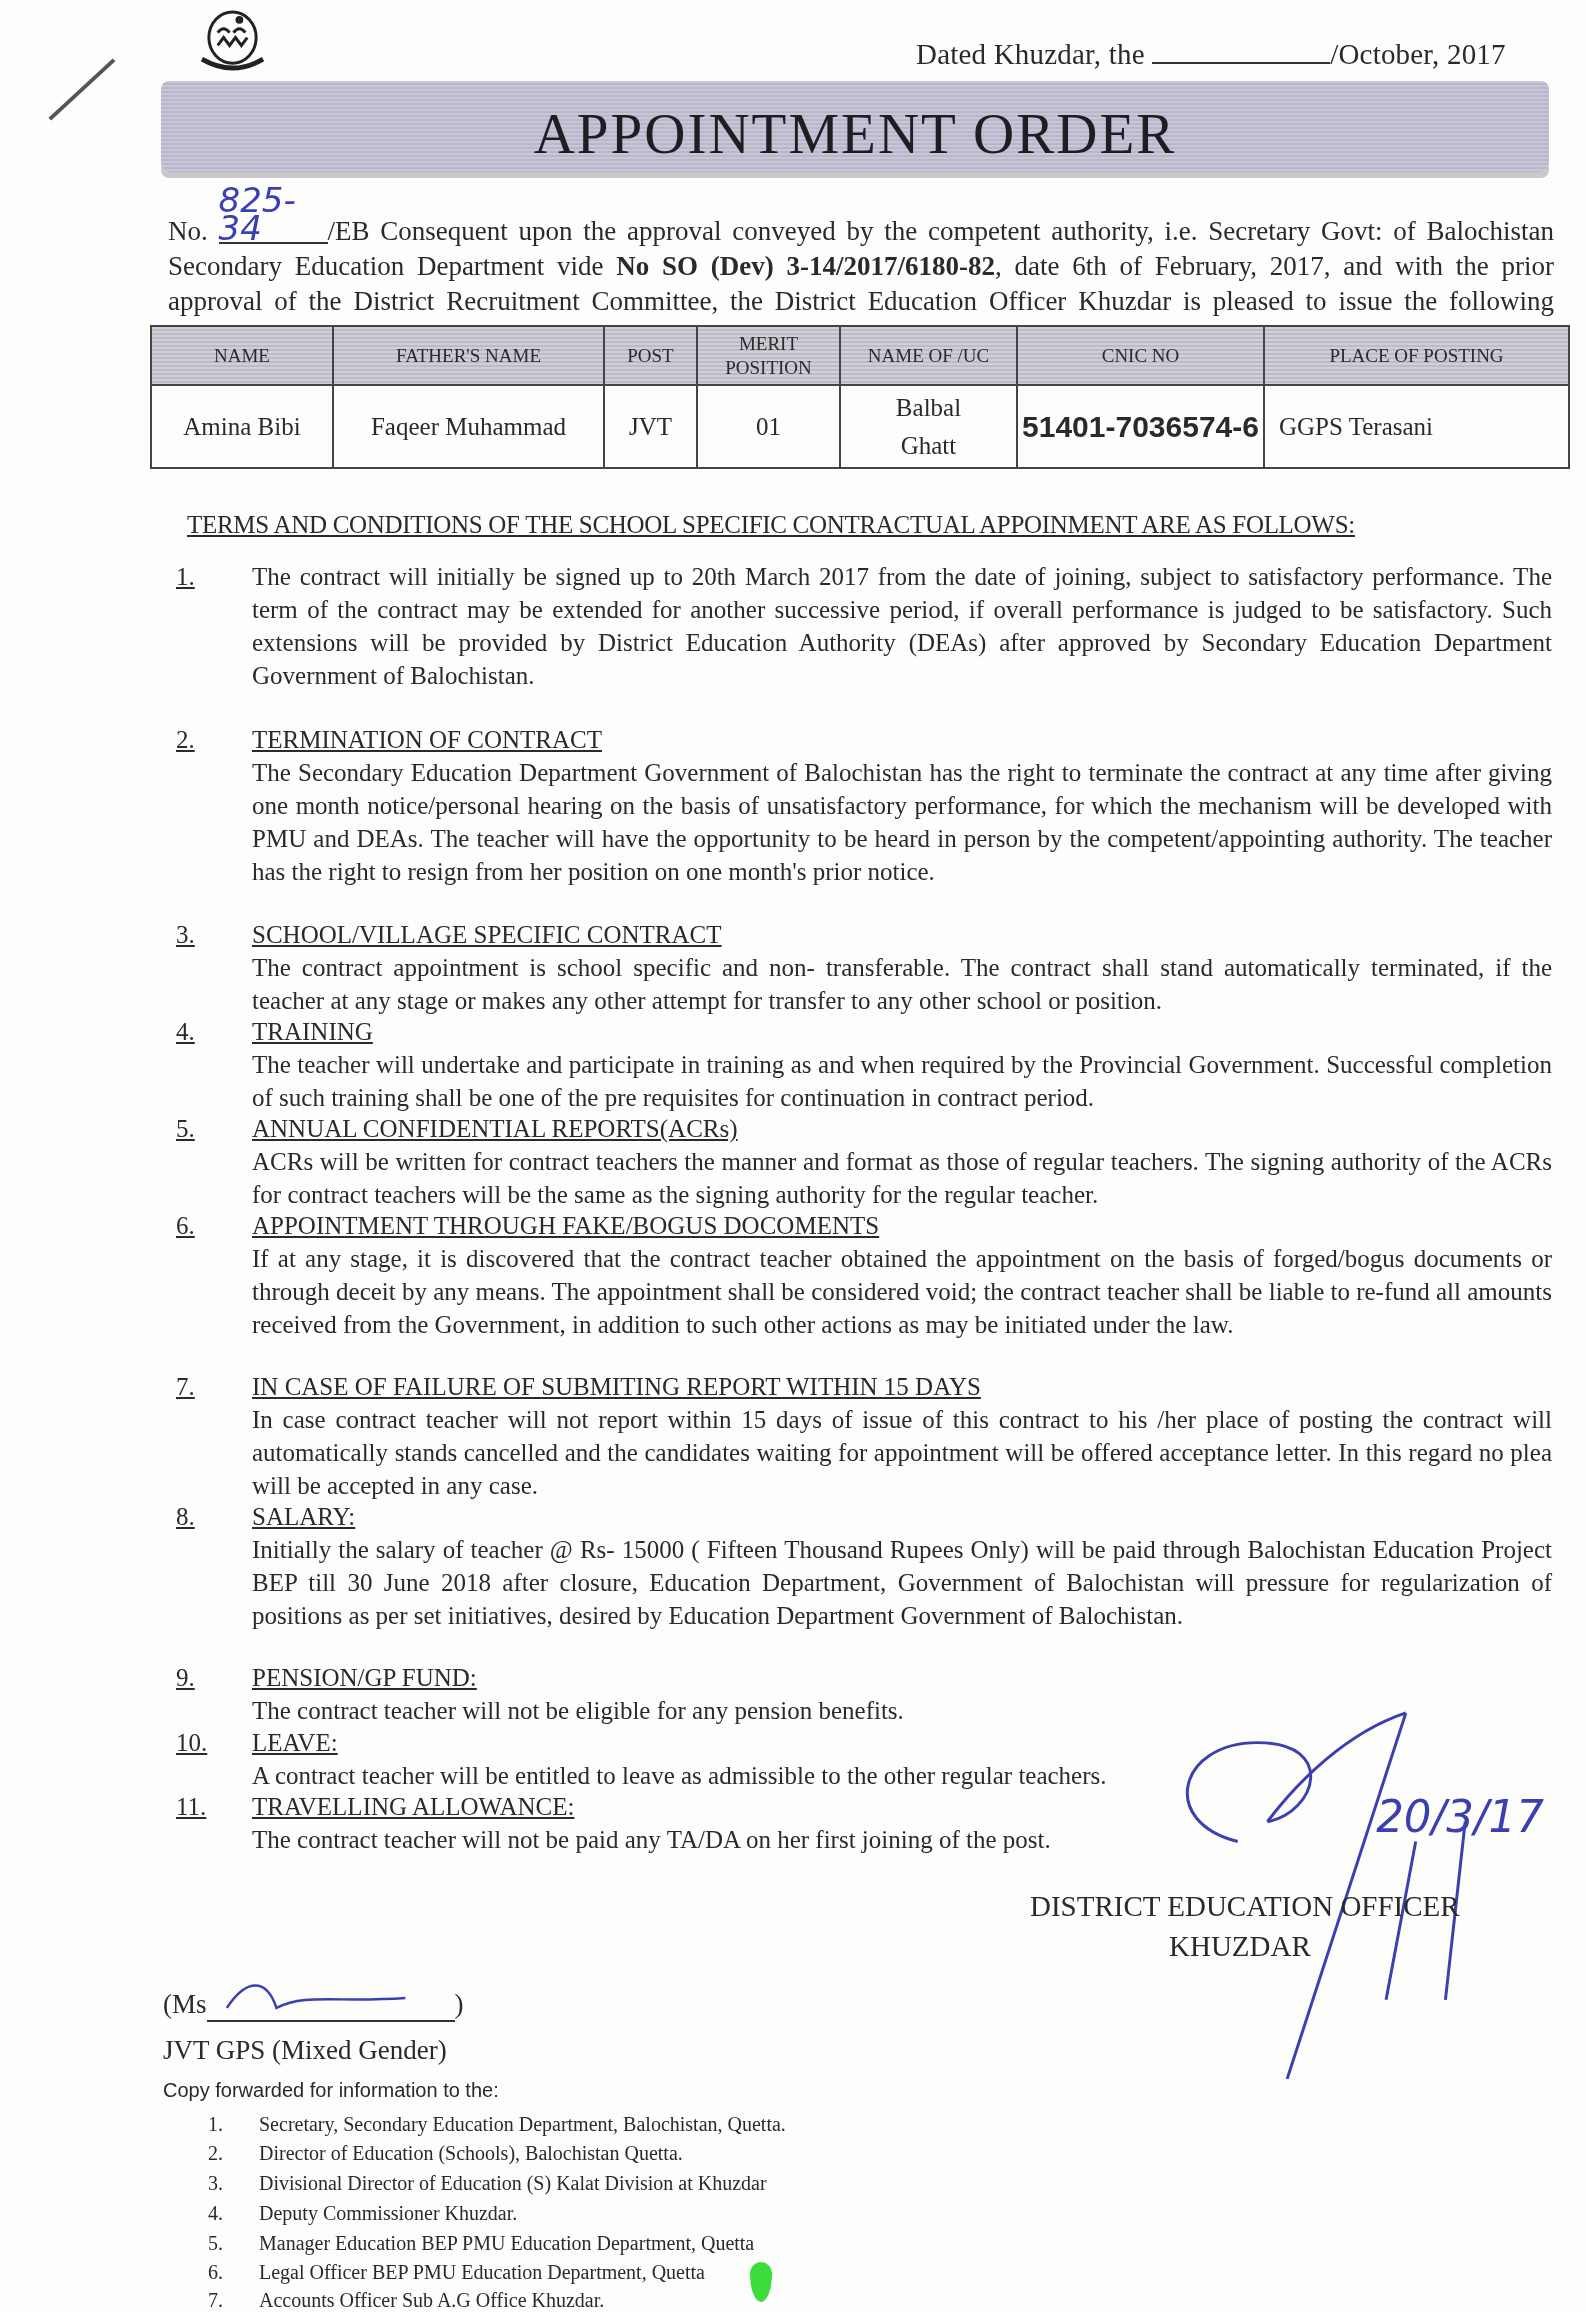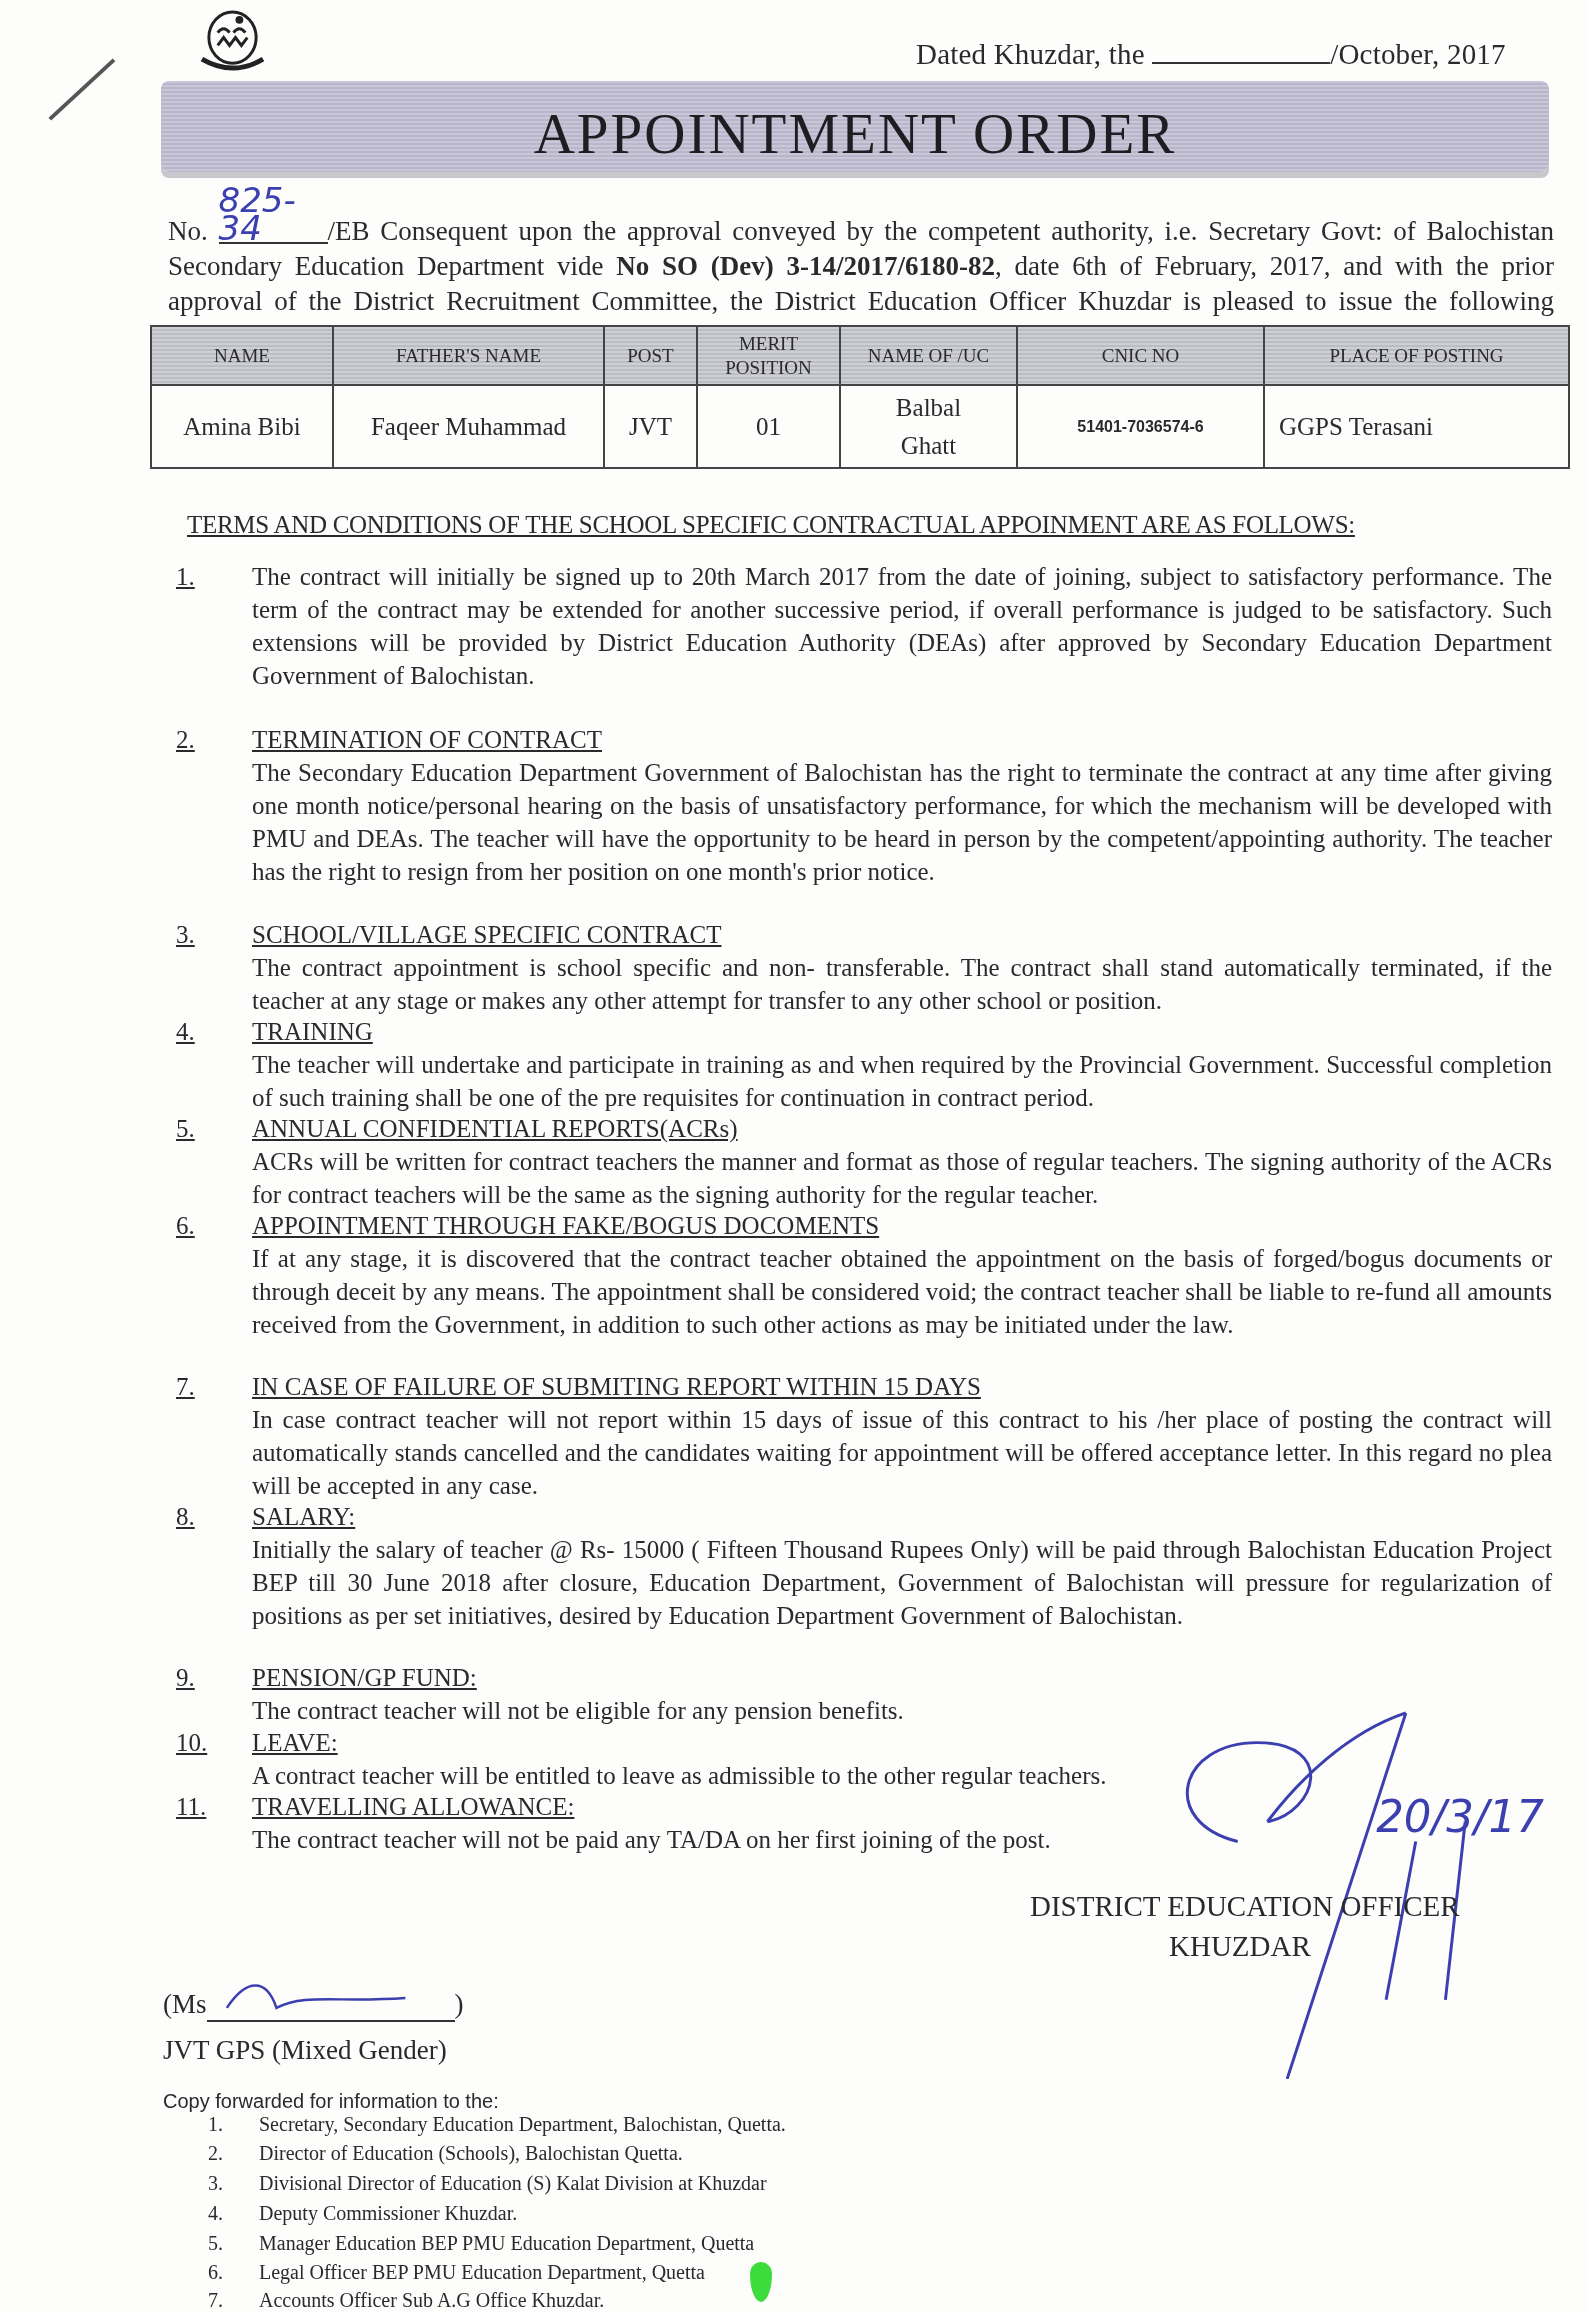--- a/index.html
+++ b/index.html
@@ -23,21 +23,21 @@
   .terms-head{left:166px;top:511px;font-size:25px;text-decoration:underline;letter-spacing:-0.3px;margin-left:21px;}
   .item{position:absolute;left:166px;width:1386px;font-size:25px;line-height:33px;}
   .item .num{position:absolute;left:10px;top:0;text-decoration:underline;}
   .item .title{margin-left:86px;text-decoration:underline;}
   .item .body{margin-left:86px;text-align:justify;}
   .sig-right{left:1030px;top:1886px;font-size:29px;line-height:40px;}
   .sig-right .sub{padding-left:139px;}
   .ms{left:163px;top:1983px;font-size:27px;}
   .ms .line{display:inline-block;width:248px;border-bottom:2px solid #333;}
   .jvt{left:163px;top:2035px;font-size:27px;}
-  .copy{left:163px;top:2079px;font-size:20px;font-family:"Liberation Sans",sans-serif;margin-top:11px;}
+  .copy{left:163px;top:2079px;font-size:20px;font-family:"Liberation Sans",sans-serif;}
   .cc{position:absolute;left:208px;font-size:20px;line-height:30px;}
   .cc .n{display:inline-block;width:51px;}
   .scribble{pointer-events:none;}
 </style>
 </head>
 <body>
 
 <svg class="abs logo" viewBox="0 0 90 68">
   <ellipse cx="45" cy="30" rx="24" ry="26" fill="none" stroke="#222" stroke-width="3"></ellipse>
   <path d="M30 38 l6-8 l6 8 l6-8 l6 8 l6-8" fill="none" stroke="#222" stroke-width="3"></path>
@@ -76,21 +76,21 @@
       <th>PLACE OF POSTING</th>
     </tr>
   </thead>
   <tbody>
     <tr>
       <td>Amina Bibi</td>
       <td>Faqeer Muhammad</td>
       <td>JVT</td>
       <td>01</td>
       <td style="padding:0 40px">Balbal Ghatt</td>
-      <td style="font-weight:bold;font-family:'Liberation Sans',sans-serif;font-size:16px">51401-7036574-6</td>
+      <td style="font-weight:bold;font-family:'Liberation Sans',sans-serif;font-size:30px">51401-7036574-6</td>
       <td style="text-align:left;padding-left:14px">GGPS Terasani</td>
     </tr>
   </tbody>
 </table>
 
 <div class="abs terms-head">TERMS AND CONDITIONS OF THE SCHOOL SPECIFIC CONTRACTUAL APPOINMENT ARE AS FOLLOWS:</div>
 
 <div class="item" style="top:560px">
   <span class="num">1.</span>
   <div class="body">The contract will initially be signed up to 20th March 2017 from the date of joining, subject to satisfactory performance. The term of the contract may be extended for another successive period, if overall performance is judged to be satisfactory. Such extensions will be provided by District Education Authority (DEAs) after approved by Secondary Education Department Government of Balochistan.</div>

